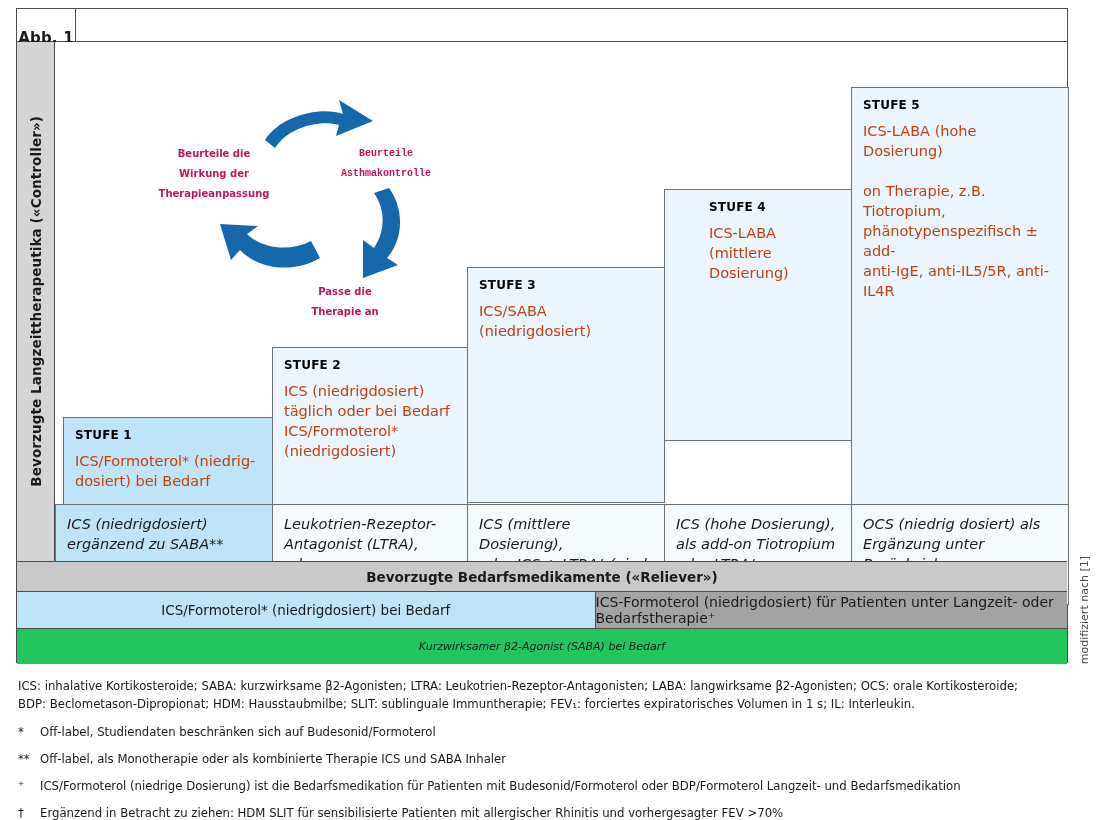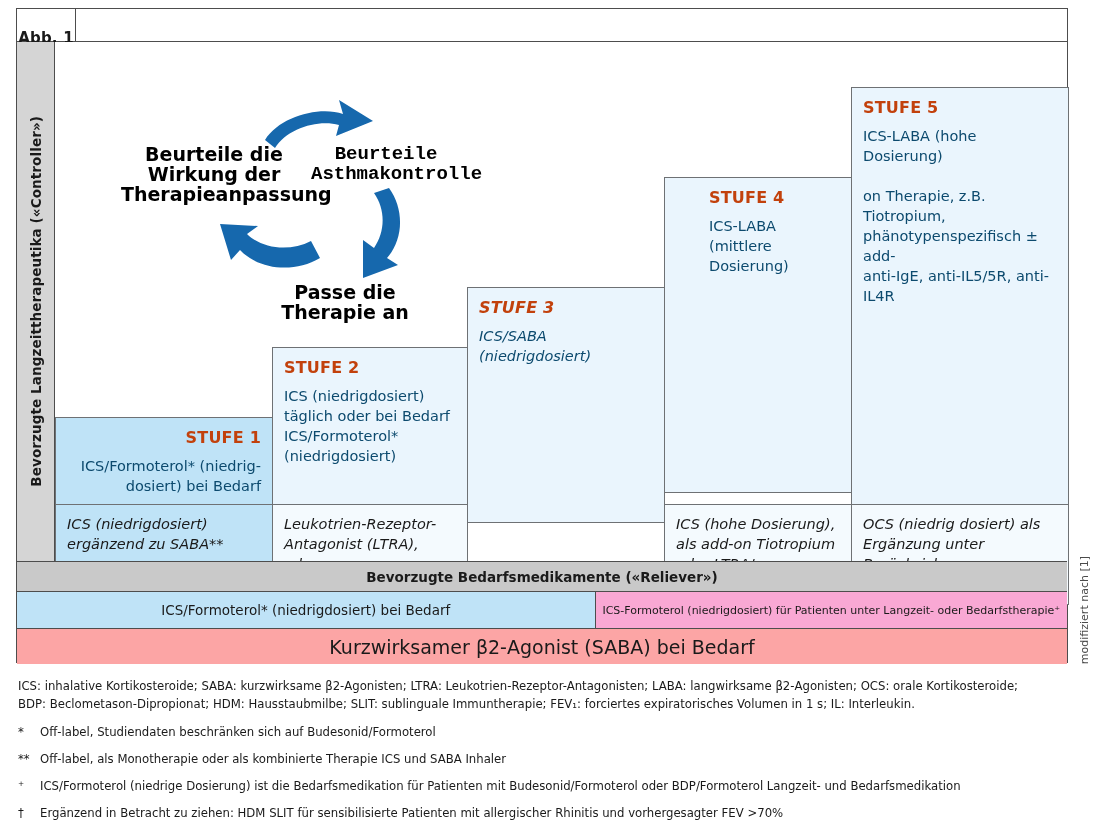--- a/index.html
+++ b/index.html
@@ -47,24 +47,24 @@
 
   
   .stage-area{position:absolute;left:38px;top:0;right:0;height:519px;}
 
   .stepbox{
     position:absolute;box-sizing:border-box;
     border:1px solid #6e7174;
     padding:10px 11px 0 11px;
   }
   .stepbox .st{
-    color:#c2410c;font-weight:bold;font-size:16px;
+    color:#000000;font-weight:bold;font-size:12px;
     margin:0 0 9px 0;letter-spacing:.2px;
   }
-  .stepbox .body{font-size:14.5px;line-height:20px;color:#0c4a6e;}
+  .stepbox .body{font-size:14.5px;line-height:20px;color:#c2410c;}
   .stepbox .gap{height:20px;}
 
   
   .altrow{position:absolute;left:38px;top:462px;right:0;height:101px;}
   .altcell{
     position:absolute;top:0;height:101px;box-sizing:border-box;
     border:1px solid #6e7174;
     padding:9px 11px 0 11px;
     font-style:italic;font-size:14.5px;line-height:20px;color:#1a1a1a;
   }
@@ -76,48 +76,48 @@
     border-top:1px solid #4d4d4d;border-bottom:1px solid #4d4d4d;
     display:flex;align-items:center;justify-content:center;
     font-weight:bold;font-size:13.5px;
   }
   .rel-row2{display:flex;height:36px;border-bottom:1px solid #4d4d4d;}
   .rel-row2 .c1{
     flex:0 0 55%;background:#bfe3f7;border-right:1px solid #4d4d4d;
     display:flex;align-items:center;justify-content:center;font-size:13.5px;
   }
   .rel-row2 .c2{
-    flex:1;background:#f9a8d4;
-    display:flex;align-items:center;justify-content:center;font-size:11px;
+    flex:1;background:#a3a3a3;
+    display:flex;align-items:center;justify-content:center;font-size:14px;
   }
   .rel-row3{
-    height:35px;background:#fca5a5;
-    display:flex;align-items:center;justify-content:center;
-    font-size:19px;
+    height:35px;background:#22c55e;
+    display:flex;align-items:center;justify-content:center;
+    font-style:italic;font-size:11px;
   }
 
   
   .sidenote{
     position:absolute;left:1078px;top:556px;
     font-size:11px;color:#4a4a4a;
     writing-mode:vertical-rl;transform:rotate(180deg);white-space:nowrap;
   }
 
   
   .foot{position:absolute;left:18px;top:678px;width:1085px;}
   .abbr{font-size:11.7px;line-height:17.5px;color:#1a1a1a;}
   .fn{display:flex;font-size:11.7px;line-height:16px;margin-top:11px;color:#1a1a1a;}
   .fn .mk{flex:0 0 22px;}
   .fn .tx{flex:1;}
 
   
   .cycle{position:absolute;left:60px;top:50px;width:380px;height:235px;}
   .cyc-label{
-    position:absolute;font-weight:bold;font-size:19px;line-height:20px;
-    text-align:center;color:#000000;
+    position:absolute;font-weight:bold;font-size:10px;line-height:20px;
+    text-align:center;color:#be185d;
   }
   .cyc-svg{position:absolute;left:0;top:0;}
 </style>
 </head>
 <body>
 
 <div class="fig">
 
   <div class="titlebar">
     <div class="title-tag">Abb. 1</div>
@@ -142,47 +142,47 @@
 
             <path d="M205 166 C178 182, 143 177, 125 158 L116 168 L105 132 L143 134 L132 142 C147 157, 175 160, 196 149 Z"></path>
           </g>
         </svg>
 
         <div class="cyc-label" style="left:196px;top:52px;width:150px;font-family:Liberation Mono, monospace;">Beurteile<br>Asthmakontrolle</div>
         <div class="cyc-label" style="left:160px;top:190px;width:140px;">Passe die<br>Therapie an</div>
         <div class="cyc-label" style="left:6px;top:52px;width:186px;">Beurteile die<br>Wirkung der<br>Therapieanpassung</div>
       </div>
 
-      <div class="stepbox" style="left:0px;top:375px;width:218px;height:88px;background:#bfe3f7;text-align:right;">
+      <div class="stepbox" style="left:8px;top:375px;width:218px;height:88px;background:#bfe3f7;">
         <div class="st">STUFE 1</div>
         <div class="body">
           <div>ICS/Formoterol* (niedrig-</div>
           <div>dosiert) bei Bedarf</div>
         </div>
       </div>
 
       <div class="stepbox" style="left:217px;top:305px;width:196px;height:158px;background:#eaf5fd;">
         <div class="st">STUFE 2</div>
         <div class="body">
           <div>ICS (niedrigdosiert)</div>
           <div>täglich oder bei Bedarf</div>
           <div>ICS/Formoterol*</div>
           <div>(niedrigdosiert)</div>
         </div>
       </div>
 
-      <div class="stepbox" style="left:412px;top:245px;width:198px;height:236px;background:#eaf5fd;font-style:italic;">
+      <div class="stepbox" style="left:412px;top:225px;width:198px;height:236px;background:#eaf5fd;">
         <div class="st">STUFE 3</div>
         <div class="body">
           <div>ICS/SABA</div>
           <div>(niedrigdosiert)</div>
         </div>
       </div>
 
-      <div class="stepbox" style="left:609px;top:135px;width:188px;height:316px;background:#eaf5fd;padding-left:44px;">
+      <div class="stepbox" style="left:609px;top:147px;width:188px;height:252px;background:#eaf5fd;padding-left:44px;">
         <div class="st">STUFE 4</div>
         <div class="body">
           <div>ICS-LABA</div>
           <div>(mittlere Dosierung)</div>
         </div>
       </div>
 
       <div class="stepbox" style="left:796px;top:45px;width:218px;height:418px;background:#eaf5fd;">
         <div class="st">STUFE 5</div>
         <div class="body">
@@ -200,20 +200,25 @@
       <div class="altcell" style="left:0px;width:218px;background:#bfe3f7;">
         <div>ICS (niedrigdosiert)</div>
         <div>ergänzend zu SABA**</div>
       </div>
       <div class="altcell" style="left:217px;width:196px;background:#f4fafe;">
         <div>Leukotrien-Rezeptor-</div>
         <div>Antagonist (LTRA), oder</div>
         <div>ICS (niedrigdosiert)</div>
         <div>ergänzend zu SABA**</div>
       </div>
+      <div class="altcell" style="left:412px;width:198px;background:#f4fafe;">
+        <div>ICS (mittlere Dosierung),</div>
+        <div>oder ICS + LTRA† (nied-</div>
+        <div>rige Dosierung)</div>
+      </div>
       <div class="altcell" style="left:609px;width:188px;background:#f4fafe;">
         <div>ICS (hohe Dosierung),</div>
         <div>als add-on Tiotropium</div>
         <div>oder LTRA†</div>
       </div>
       <div class="altcell" style="left:796px;width:218px;background:#f4fafe;">
         <div>OCS (niedrig dosiert) als</div>
         <div>Ergänzung unter Berücksich-</div>
         <div>tigung von Nebenwirkungen</div>
       </div>

